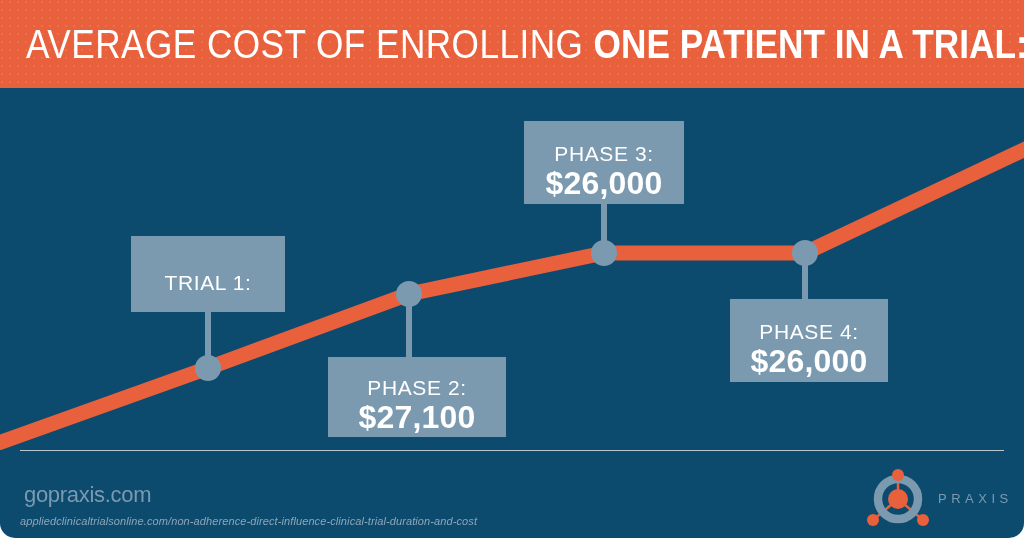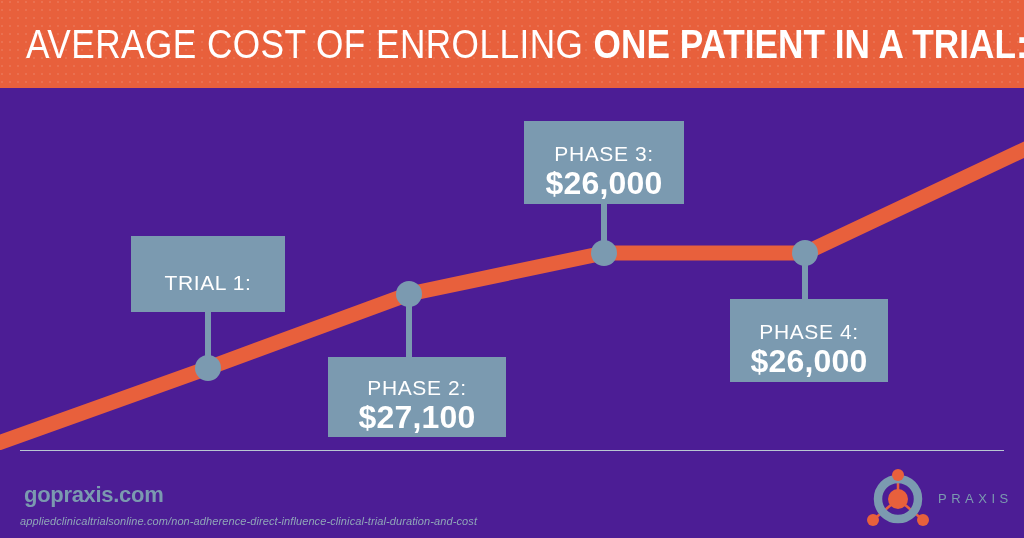--- a/index.html
+++ b/index.html
@@ -2,21 +2,21 @@
 <html><head>
 <meta charset="utf-8">
 <style>
   html,body{margin:0;padding:0;}
   body{
     width:1024px;height:538px;
     background:#ffffff;
     font-family:"Liberation Sans", sans-serif;
     overflow:hidden;
   }
-  #stage{position:relative;width:1024px;height:538px;background:#4c1d95;}
+  #stage{position:relative;width:1024px;height:538px;background:#0c4a6e;border-radius:15px;}
 
   
   .header{
     position:absolute;left:0;top:0;width:1024px;height:88px;
     background:#E8603C;
     background-image:
       radial-gradient(circle at 2px 2px, rgba(255,255,255,0.10) 1px, transparent 1.2px);
     background-size:8px 8px;
   }
   .header-title{
@@ -57,21 +57,21 @@
   #callout-3{left:524px;top:121px;width:160px;height:83px;}
   #callout-4{left:730px;top:299px;width:158px;height:83px;}
 
   
   .divider{
     position:absolute;left:20px;top:450px;width:984px;height:1px;
     background:#B9C7D2;
   }
   .brand{
     position:absolute;left:24px;top:482px;
-    font-size:22px;font-weight:700;color:#7B9AB0;letter-spacing:-0.3px;
+    font-size:22px;font-weight:400;color:#7B9AB0;letter-spacing:-0.3px;
   }
   .source{
     position:absolute;left:20px;top:515px;
     font-size:11px;color:#8FA6B8;letter-spacing:0.1px;white-space:nowrap;font-style:italic;
   }
   .logo{position:absolute;left:862px;top:468px;width:72px;height:62px;}
   .logo-word{
     position:absolute;left:938px;top:491px;
     font-size:13px;font-weight:400;color:#7B9AB0;letter-spacing:4.5px;
   }

